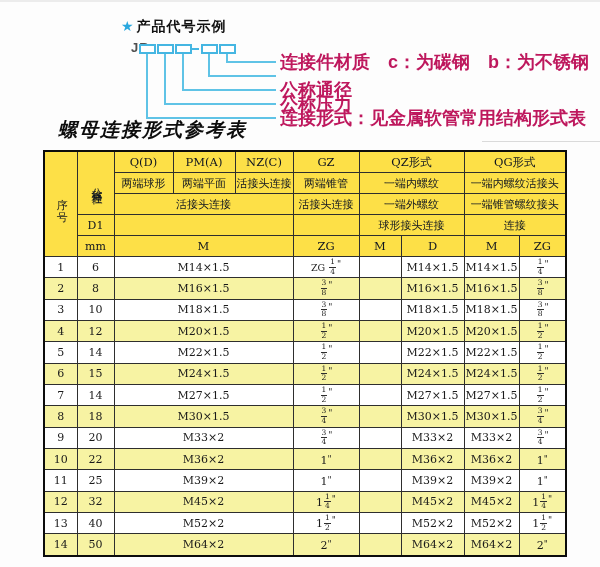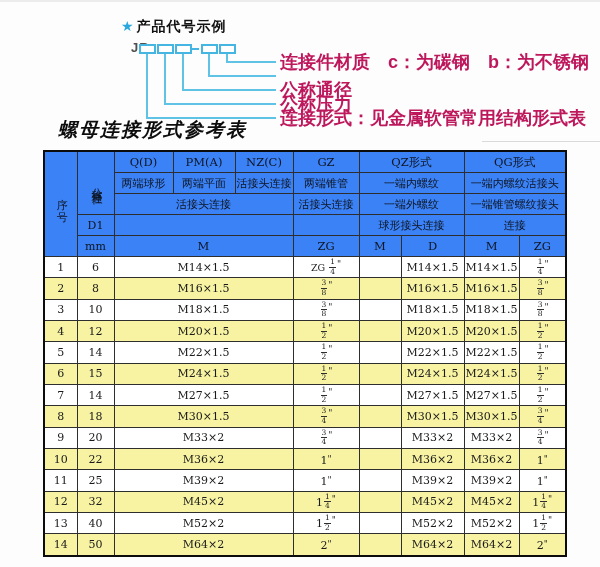--- a/index.html
+++ b/index.html
@@ -27,21 +27,21 @@
 
   
   .section-title{position:absolute;left:38px;top:117px;font-size:19px;font-weight:bold;
     font-style:italic;color:#0d0d0d;letter-spacing:2px;font-family:"DejaVu Serif","Liberation Serif",serif;margin-left:20px;}
 
   
   table.ref{position:absolute;left:43px;top:150px;width:522px;height:407px;
     border-collapse:collapse;table-layout:fixed;border:2px solid #0c0c0c;}
   .ref th,.ref td{border:1px solid #2e2e2e;text-align:center;vertical-align:middle;
     padding:0;font-weight:normal;overflow:hidden;white-space:nowrap;}
-  .ref th{background:#3b82f6;font-size:11px;height:20px;color:#0e1420;}
+  .ref th{background:#fde047;font-size:11px;height:20px;color:#0e1420;}
   .ref th.code{font-size:11.5px;font-family:"DejaVu Serif",serif;}
   .ref td{font-size:11px;height:20px;background:#ffffff;}
   .ref tr.even td{background:#f7f3a3;}
   .vtext{writing-mode:vertical-rl;text-orientation:upright;margin:0 auto;}
   .vtext.wide{letter-spacing:13px;}
   .vtext.tight{letter-spacing:2px;}
   .frac{display:inline-block;vertical-align:middle;text-align:center;
     font-size:7.5px;line-height:1.15;margin:0 1px;}
   .frac .num{display:block;padding:0 1px;}
   .frac .den{display:block;border-top:1px solid #2e2e2e;padding:0 1px;}

